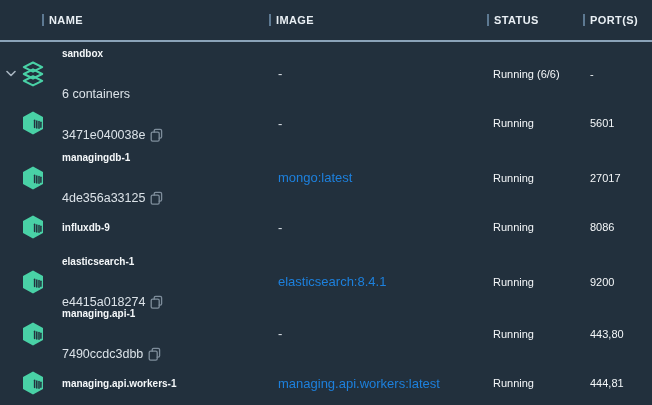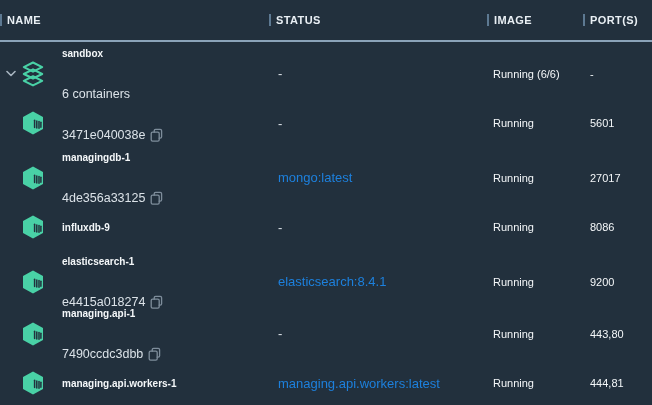--- a/index.html
+++ b/index.html
@@ -18,21 +18,21 @@
   
   .table-header{
     height:42px;align-items:center;
     border-bottom:2px solid var(--line);
   }
   .head-cell{
     display:flex;align-items:center;
     font-size:11px;font-weight:700;letter-spacing:.4px;color:var(--head);
     white-space:nowrap;
   }
-  .head-cell.first{}
+  .head-cell.first{padding-left:42px;}
   .head-bar{display:inline-block;width:2px;height:12px;background:var(--bar);margin-right:5px;flex:0 0 auto;}
   
   .rows{padding-top:3px;}
   .row{height:52px;align-items:center;}
   .cell-name{display:flex;align-items:center;height:100%;}
   .expander{width:22px;display:flex;justify-content:center;align-items:center;flex:0 0 auto;cursor:pointer;}
   .row-icon{width:22px;height:26px;display:flex;align-items:center;justify-content:center;flex:0 0 auto;}
   .name-block{margin-left:18px;min-width:0;}
   .row-title{font-size:10px;font-weight:700;line-height:17px;color:var(--text);white-space:nowrap;}
   .row-sub{font-size:12.5px;line-height:16px;color:var(--sub);display:flex;align-items:center;gap:5px;white-space:nowrap;margin-top:24px;}
@@ -48,25 +48,25 @@
 </head>
 <body>
 
 <div class="table-header grid">
   <div class="head-cell first">
     <span class="head-bar"></span>
     <span>NAME</span>
   </div>
   <div class="head-cell">
     <span class="head-bar"></span>
-    <span>STATUS</span>
+    <span>IMAGE</span>
   </div>
   <div class="head-cell">
     <span class="head-bar"></span>
-    <span>IMAGE</span>
+    <span>STATUS</span>
   </div>
   <div class="head-cell">
     <span class="head-bar"></span>
     <span>PORT(S)</span>
   </div>
 </div>
 
 <div class="rows">
   <div class="row grid">
     <div class="cell-name">

